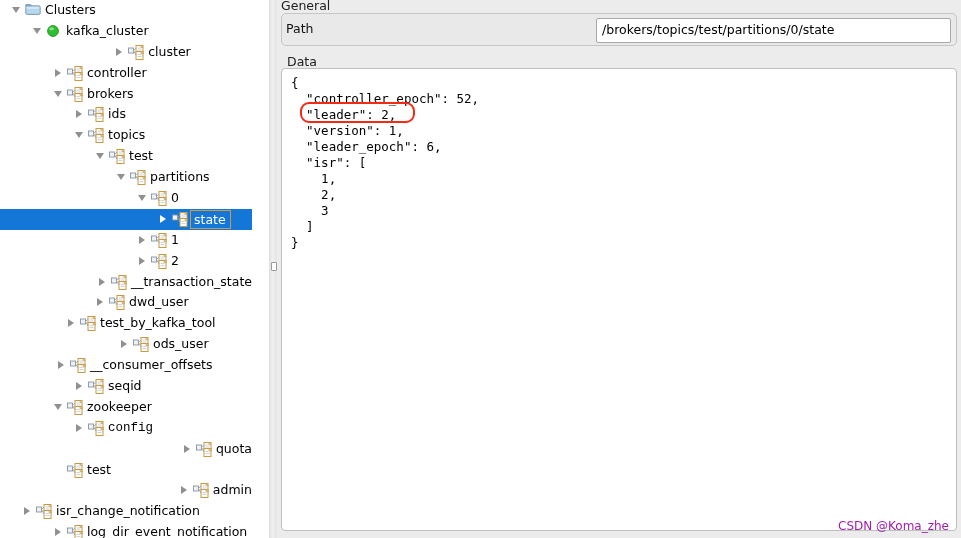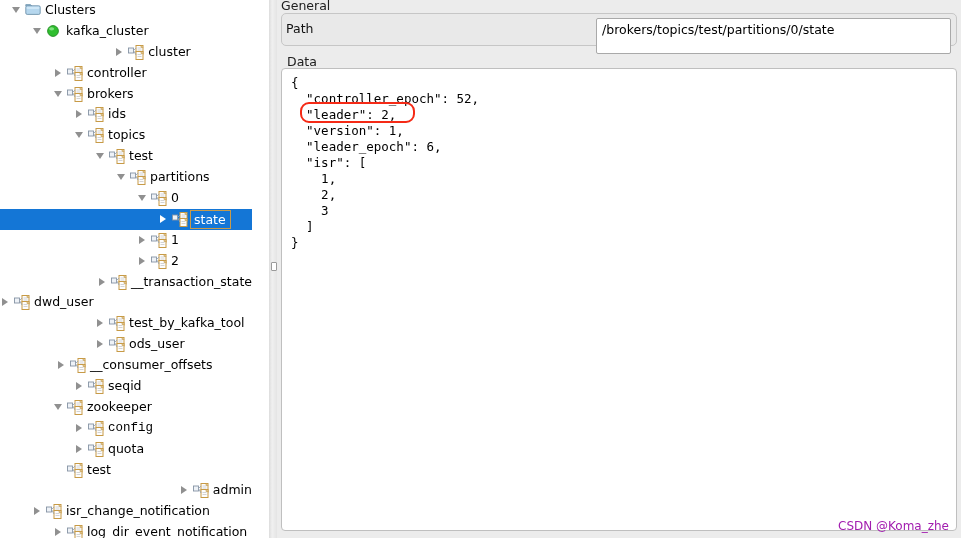--- a/index.html
+++ b/index.html
@@ -229,21 +229,21 @@
     left: 9px;
     top: 21px;
     font-size: 12.5px;
     color: #111;
   }
   #path-input {
     position: absolute;
     left: 319px;
     top: 18px;
     width: 355px;
-    height: 36px;
+    height: 25px;
     background: #ffffff;
     border: 1px solid #a9a9a9;
     border-radius: 2px;
     box-sizing: border-box;
     font-family: "DejaVu Sans", "Liberation Sans", sans-serif;
     font-size: 12.5px;
     color: #000;
     padding: 0 5px;
     line-height: 21px;
     white-space: nowrap;
@@ -473,49 +473,49 @@
               <line x1="9.5" y1="5" x2="13.5" y2="5" stroke="#c0c0c0" stroke-width="0.7"></line>
               <line x1="9.5" y1="7" x2="12.5" y2="7" stroke="#c0c0c0" stroke-width="0.7"></line>
               <rect x="8" y="6.5" width="7" height="8" fill="#fdfdfd" stroke="#c79a46" stroke-width="1"></rect>
               <path d="M13 6.5 L15 8.5 L13 8.5 Z" fill="#e6d3a8" stroke="#c79a46" stroke-width="0.6"></path>
               <line x1="9.5" y1="9.5" x2="13.5" y2="9.5" stroke="#c0c0c0" stroke-width="0.7"></line>
               <line x1="9.5" y1="11.5" x2="13.5" y2="11.5" stroke="#c0c0c0" stroke-width="0.7"></line>
               <rect x="0.5" y="3" width="5" height="5" fill="#eef2f7" stroke="#8593a4" stroke-width="0.9"></rect>
               <line x1="5.5" y1="5.5" x2="8" y2="3" stroke="#9aa6b4" stroke-width="0.9"></line>
               <line x1="5.5" y1="5.5" x2="8" y2="10" stroke="#9aa6b4" stroke-width="0.9"></line>
             </svg></span><span class="lbl">__transaction_state</span></div>
-        <div class="tree-row" style=""><span class="twisty collapsed"></span><span class="ic"><svg width="17" height="15" viewBox="0 0 17 15">
+        <div class="tree-row" style="padding-left: 95px;"><span class="twisty collapsed"></span><span class="ic"><svg width="17" height="15" viewBox="0 0 17 15">
               <rect x="8" y="0.5" width="7" height="8.5" fill="#fdfdfd" stroke="#c79a46" stroke-width="1"></rect>
               <path d="M13 0.5 L15 2.5 L13 2.5 Z" fill="#e6d3a8" stroke="#c79a46" stroke-width="0.6"></path>
               <line x1="9.5" y1="3" x2="13.5" y2="3" stroke="#c0c0c0" stroke-width="0.7"></line>
               <line x1="9.5" y1="5" x2="13.5" y2="5" stroke="#c0c0c0" stroke-width="0.7"></line>
               <line x1="9.5" y1="7" x2="12.5" y2="7" stroke="#c0c0c0" stroke-width="0.7"></line>
               <rect x="8" y="6.5" width="7" height="8" fill="#fdfdfd" stroke="#c79a46" stroke-width="1"></rect>
               <path d="M13 6.5 L15 8.5 L13 8.5 Z" fill="#e6d3a8" stroke="#c79a46" stroke-width="0.6"></path>
               <line x1="9.5" y1="9.5" x2="13.5" y2="9.5" stroke="#c0c0c0" stroke-width="0.7"></line>
               <line x1="9.5" y1="11.5" x2="13.5" y2="11.5" stroke="#c0c0c0" stroke-width="0.7"></line>
               <rect x="0.5" y="3" width="5" height="5" fill="#eef2f7" stroke="#8593a4" stroke-width="0.9"></rect>
               <line x1="5.5" y1="5.5" x2="8" y2="3" stroke="#9aa6b4" stroke-width="0.9"></line>
               <line x1="5.5" y1="5.5" x2="8" y2="10" stroke="#9aa6b4" stroke-width="0.9"></line>
             </svg></span><span class="lbl">dwd_user</span></div>
-        <div class="tree-row" style="padding-left: 95px;"><span class="twisty collapsed"></span><span class="ic"><svg width="17" height="15" viewBox="0 0 17 15">
+        <div class="tree-row" style="padding-left: 66px;"><span class="twisty collapsed"></span><span class="ic"><svg width="17" height="15" viewBox="0 0 17 15">
               <rect x="8" y="0.5" width="7" height="8.5" fill="#fdfdfd" stroke="#c79a46" stroke-width="1"></rect>
               <path d="M13 0.5 L15 2.5 L13 2.5 Z" fill="#e6d3a8" stroke="#c79a46" stroke-width="0.6"></path>
               <line x1="9.5" y1="3" x2="13.5" y2="3" stroke="#c0c0c0" stroke-width="0.7"></line>
               <line x1="9.5" y1="5" x2="13.5" y2="5" stroke="#c0c0c0" stroke-width="0.7"></line>
               <line x1="9.5" y1="7" x2="12.5" y2="7" stroke="#c0c0c0" stroke-width="0.7"></line>
               <rect x="8" y="6.5" width="7" height="8" fill="#fdfdfd" stroke="#c79a46" stroke-width="1"></rect>
               <path d="M13 6.5 L15 8.5 L13 8.5 Z" fill="#e6d3a8" stroke="#c79a46" stroke-width="0.6"></path>
               <line x1="9.5" y1="9.5" x2="13.5" y2="9.5" stroke="#c0c0c0" stroke-width="0.7"></line>
               <line x1="9.5" y1="11.5" x2="13.5" y2="11.5" stroke="#c0c0c0" stroke-width="0.7"></line>
               <rect x="0.5" y="3" width="5" height="5" fill="#eef2f7" stroke="#8593a4" stroke-width="0.9"></rect>
               <line x1="5.5" y1="5.5" x2="8" y2="3" stroke="#9aa6b4" stroke-width="0.9"></line>
               <line x1="5.5" y1="5.5" x2="8" y2="10" stroke="#9aa6b4" stroke-width="0.9"></line>
             </svg></span><span class="lbl">test_by_kafka_tool</span></div>
-        <div class="tree-row" style="padding-left: 95px;"><span class="twisty collapsed"></span><span class="ic"><svg width="17" height="15" viewBox="0 0 17 15">
+        <div class="tree-row" style="padding-left: 95px; margin-left: 24px;"><span class="twisty collapsed"></span><span class="ic"><svg width="17" height="15" viewBox="0 0 17 15">
               <rect x="8" y="0.5" width="7" height="8.5" fill="#fdfdfd" stroke="#c79a46" stroke-width="1"></rect>
               <path d="M13 0.5 L15 2.5 L13 2.5 Z" fill="#e6d3a8" stroke="#c79a46" stroke-width="0.6"></path>
               <line x1="9.5" y1="3" x2="13.5" y2="3" stroke="#c0c0c0" stroke-width="0.7"></line>
               <line x1="9.5" y1="5" x2="13.5" y2="5" stroke="#c0c0c0" stroke-width="0.7"></line>
               <line x1="9.5" y1="7" x2="12.5" y2="7" stroke="#c0c0c0" stroke-width="0.7"></line>
               <rect x="8" y="6.5" width="7" height="8" fill="#fdfdfd" stroke="#c79a46" stroke-width="1"></rect>
               <path d="M13 6.5 L15 8.5 L13 8.5 Z" fill="#e6d3a8" stroke="#c79a46" stroke-width="0.6"></path>
               <line x1="9.5" y1="9.5" x2="13.5" y2="9.5" stroke="#c0c0c0" stroke-width="0.7"></line>
               <line x1="9.5" y1="11.5" x2="13.5" y2="11.5" stroke="#c0c0c0" stroke-width="0.7"></line>
               <rect x="0.5" y="3" width="5" height="5" fill="#eef2f7" stroke="#8593a4" stroke-width="0.9"></rect>
@@ -571,21 +571,21 @@
               <line x1="9.5" y1="5" x2="13.5" y2="5" stroke="#c0c0c0" stroke-width="0.7"></line>
               <line x1="9.5" y1="7" x2="12.5" y2="7" stroke="#c0c0c0" stroke-width="0.7"></line>
               <rect x="8" y="6.5" width="7" height="8" fill="#fdfdfd" stroke="#c79a46" stroke-width="1"></rect>
               <path d="M13 6.5 L15 8.5 L13 8.5 Z" fill="#e6d3a8" stroke="#c79a46" stroke-width="0.6"></path>
               <line x1="9.5" y1="9.5" x2="13.5" y2="9.5" stroke="#c0c0c0" stroke-width="0.7"></line>
               <line x1="9.5" y1="11.5" x2="13.5" y2="11.5" stroke="#c0c0c0" stroke-width="0.7"></line>
               <rect x="0.5" y="3" width="5" height="5" fill="#eef2f7" stroke="#8593a4" stroke-width="0.9"></rect>
               <line x1="5.5" y1="5.5" x2="8" y2="3" stroke="#9aa6b4" stroke-width="0.9"></line>
               <line x1="5.5" y1="5.5" x2="8" y2="10" stroke="#9aa6b4" stroke-width="0.9"></line>
             </svg></span><span class="lbl">config</span></div>
-        <div class="tree-row" style="padding-left: 74px;"><span class="twisty collapsed"></span><span class="ic"><svg width="17" height="15" viewBox="0 0 17 15">
+        <div class="tree-row" style="padding-left: 74px; text-align: right;"><span class="twisty collapsed"></span><span class="ic"><svg width="17" height="15" viewBox="0 0 17 15">
               <rect x="8" y="0.5" width="7" height="8.5" fill="#fdfdfd" stroke="#c79a46" stroke-width="1"></rect>
               <path d="M13 0.5 L15 2.5 L13 2.5 Z" fill="#e6d3a8" stroke="#c79a46" stroke-width="0.6"></path>
               <line x1="9.5" y1="3" x2="13.5" y2="3" stroke="#c0c0c0" stroke-width="0.7"></line>
               <line x1="9.5" y1="5" x2="13.5" y2="5" stroke="#c0c0c0" stroke-width="0.7"></line>
               <line x1="9.5" y1="7" x2="12.5" y2="7" stroke="#c0c0c0" stroke-width="0.7"></line>
               <rect x="8" y="6.5" width="7" height="8" fill="#fdfdfd" stroke="#c79a46" stroke-width="1"></rect>
               <path d="M13 6.5 L15 8.5 L13 8.5 Z" fill="#e6d3a8" stroke="#c79a46" stroke-width="0.6"></path>
               <line x1="9.5" y1="9.5" x2="13.5" y2="9.5" stroke="#c0c0c0" stroke-width="0.7"></line>
               <line x1="9.5" y1="11.5" x2="13.5" y2="11.5" stroke="#c0c0c0" stroke-width="0.7"></line>
               <rect x="0.5" y="3" width="5" height="5" fill="#eef2f7" stroke="#8593a4" stroke-width="0.9"></rect>
@@ -613,21 +613,21 @@
               <line x1="9.5" y1="5" x2="13.5" y2="5" stroke="#c0c0c0" stroke-width="0.7"></line>
               <line x1="9.5" y1="7" x2="12.5" y2="7" stroke="#c0c0c0" stroke-width="0.7"></line>
               <rect x="8" y="6.5" width="7" height="8" fill="#fdfdfd" stroke="#c79a46" stroke-width="1"></rect>
               <path d="M13 6.5 L15 8.5 L13 8.5 Z" fill="#e6d3a8" stroke="#c79a46" stroke-width="0.6"></path>
               <line x1="9.5" y1="9.5" x2="13.5" y2="9.5" stroke="#c0c0c0" stroke-width="0.7"></line>
               <line x1="9.5" y1="11.5" x2="13.5" y2="11.5" stroke="#c0c0c0" stroke-width="0.7"></line>
               <rect x="0.5" y="3" width="5" height="5" fill="#eef2f7" stroke="#8593a4" stroke-width="0.9"></rect>
               <line x1="5.5" y1="5.5" x2="8" y2="3" stroke="#9aa6b4" stroke-width="0.9"></line>
               <line x1="5.5" y1="5.5" x2="8" y2="10" stroke="#9aa6b4" stroke-width="0.9"></line>
             </svg></span><span class="lbl">admin</span></div>
-        <div class="tree-row" style="padding-left: 32px;"><span class="twisty collapsed"></span><span class="ic"><svg width="17" height="15" viewBox="0 0 17 15">
+        <div class="tree-row" style="padding-left: 22px;"><span class="twisty collapsed"></span><span class="ic"><svg width="17" height="15" viewBox="0 0 17 15">
               <rect x="8" y="0.5" width="7" height="8.5" fill="#fdfdfd" stroke="#c79a46" stroke-width="1"></rect>
               <path d="M13 0.5 L15 2.5 L13 2.5 Z" fill="#e6d3a8" stroke="#c79a46" stroke-width="0.6"></path>
               <line x1="9.5" y1="3" x2="13.5" y2="3" stroke="#c0c0c0" stroke-width="0.7"></line>
               <line x1="9.5" y1="5" x2="13.5" y2="5" stroke="#c0c0c0" stroke-width="0.7"></line>
               <line x1="9.5" y1="7" x2="12.5" y2="7" stroke="#c0c0c0" stroke-width="0.7"></line>
               <rect x="8" y="6.5" width="7" height="8" fill="#fdfdfd" stroke="#c79a46" stroke-width="1"></rect>
               <path d="M13 6.5 L15 8.5 L13 8.5 Z" fill="#e6d3a8" stroke="#c79a46" stroke-width="0.6"></path>
               <line x1="9.5" y1="9.5" x2="13.5" y2="9.5" stroke="#c0c0c0" stroke-width="0.7"></line>
               <line x1="9.5" y1="11.5" x2="13.5" y2="11.5" stroke="#c0c0c0" stroke-width="0.7"></line>
               <rect x="0.5" y="3" width="5" height="5" fill="#eef2f7" stroke="#8593a4" stroke-width="0.9"></rect>

